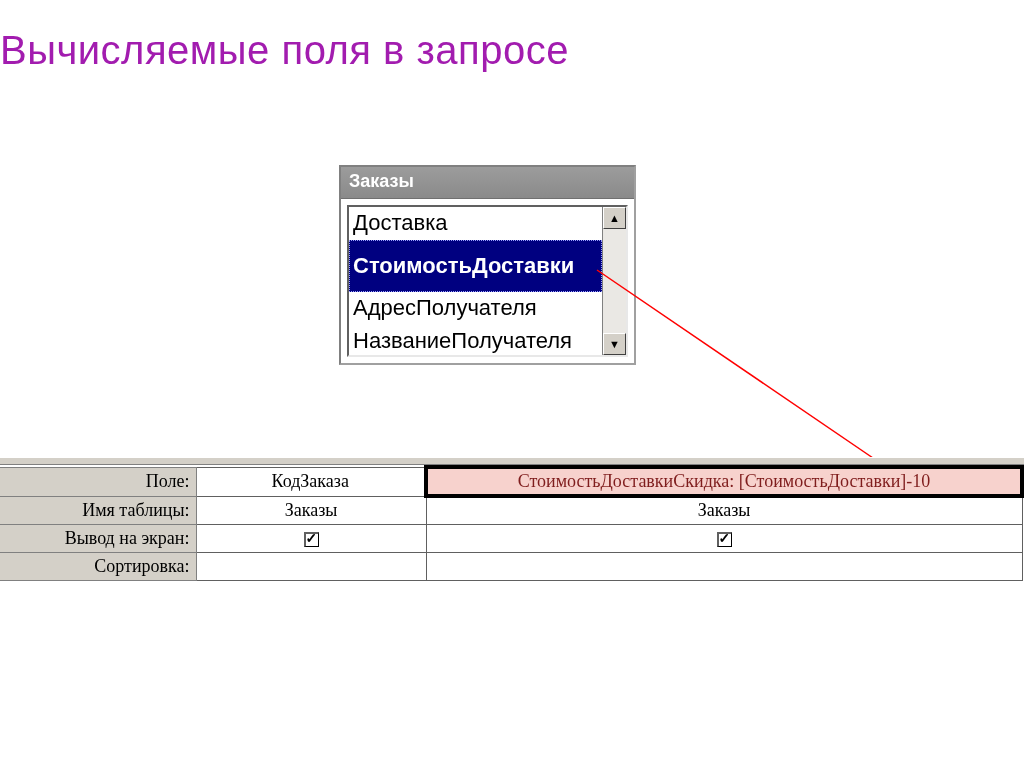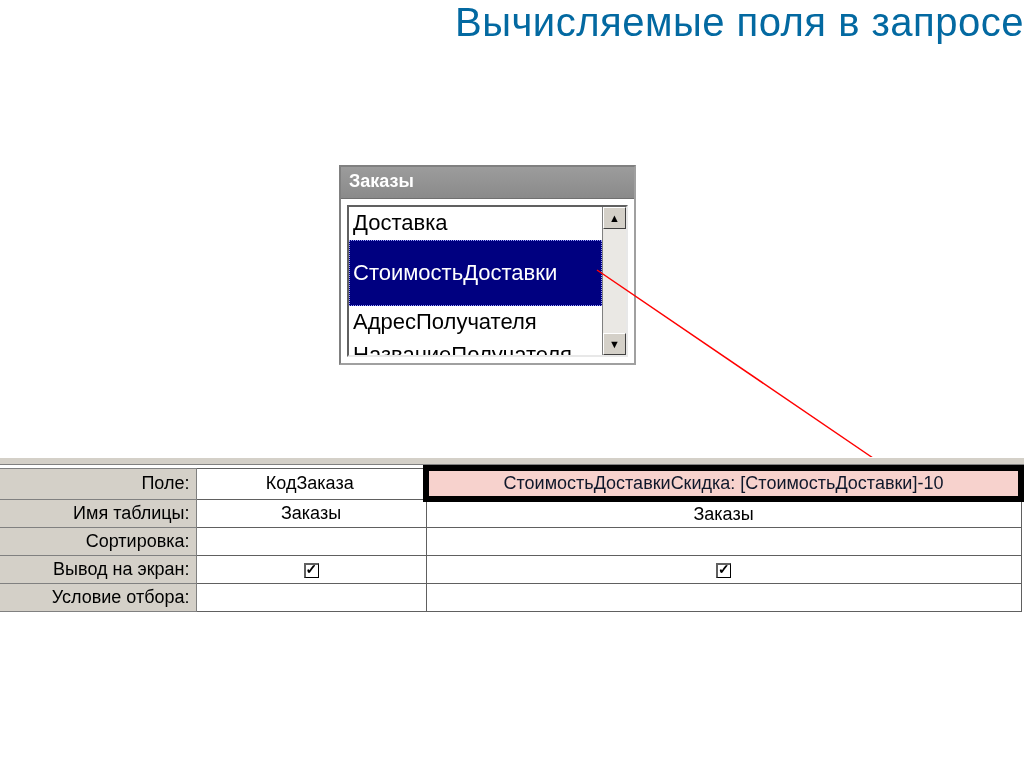--- a/index.html
+++ b/index.html
@@ -5,24 +5,25 @@
   * { box-sizing: border-box; margin: 0; padding: 0; }
   body {
     font-family: Arial, Helvetica, sans-serif;
     background: #ffffff;
     width: 1024px;
     height: 767px;
     position: relative;
     overflow: hidden;
   }
   .title {
-    text-align: right;
+    text-align: left;
     font-size: 40px;
     font-weight: 400;
-    color: #0369a1;
+    color: #a21caf;
+    margin-top: 28px;
     letter-spacing: 0.5px;
   }
   
   .tbl-window {
     position: absolute;
     left: 339px;
     top: 165px;
     width: 297px;
     background: #ffffff;
     border-top: 2px solid #808080;
@@ -59,21 +60,22 @@
   .tbl-item {
     padding: 2px 4px 2px 4px;
     white-space: nowrap;
     color: #000;
     line-height: 1.3;
   }
   .tbl-item.selected {
     background: #000080;
     color: #fff;
     border: 1px dotted #9aa0ff;
-    padding: 18px 3px;
+    padding: 11px 3px;
+    font-weight: bold;
   }
   .scrollbar {
     width: 24px;
     background: #d4d0c8;
     display: flex;
     flex-direction: column;
     border-left: 1px solid #808080;
   }
   .scroll-btn {
     height: 22px;
@@ -102,21 +104,21 @@
   .qgrid-top {
     height: 8px;
     background: #d4d0c8;
     border-top: 1px solid #fff;
     border-bottom: 1px solid #808080;
   }
   .qgrid {
     border-collapse: collapse;
     width: 100%;
     font-size: 18px;
-    font-family: Liberation Sans, sans-serif;
+    font-family: Liberation Serif, serif;
     table-layout: fixed;
   }
   .qgrid th.rowlabel {
     width: 196px;
     background: #d4d0c8;
     border: 1px solid #808080;
     border-left: none;
     text-align: right;
     padding: 2px 6px 2px 2px;
     font-weight: 400;
@@ -129,22 +131,22 @@
     background: #fff;
     height: 28px;
     vertical-align: middle;
     overflow: hidden;
     text-align: center;
   }
   .col1 { width: 230px; }
   .col2 { }
   .qgrid td.highlight {
     background: #f7d2cd;
-    color: #0f172a;
-    border: 6px solid #000000;
+    color: #7f1d1d;
+    border: 4px solid #000000;
   }
   .checkbox-cell {
     text-align: center;
   }
   .chk {
     display: inline-block;
     width: 15px;
     height: 15px;
     border: 1px solid #000;
     border-top: 2px solid #606060;
@@ -215,29 +217,24 @@
       <th class="rowlabel">Поле:</th>
       <td>КодЗаказа</td>
       <td class="highlight">СтоимостьДоставкиСкидка: [СтоимостьДоставки]-10</td>
     </tr>
     <tr>
       <th class="rowlabel">Имя таблицы:</th>
       <td>Заказы</td>
       <td>Заказы</td>
     </tr>
     <tr>
+      <th class="rowlabel">Вывод на экран:</th>
+      <td class="checkbox-cell"><span class="chk"></span></td>
+      <td class="checkbox-cell"><span class="chk"></span></td>
+    </tr>
+    <tr>
       <th class="rowlabel">Сортировка:</th>
       <td></td>
       <td></td>
     </tr>
-    <tr>
-      <th class="rowlabel">Вывод на экран:</th>
-      <td class="checkbox-cell"><span class="chk"></span></td>
-      <td class="checkbox-cell"><span class="chk"></span></td>
-    </tr>
-    <tr>
-      <th class="rowlabel">Условие отбора:</th>
-      <td></td>
-      <td></td>
-    </tr>
   </tbody>
     </table>
 </div>
 
 </body></html>

